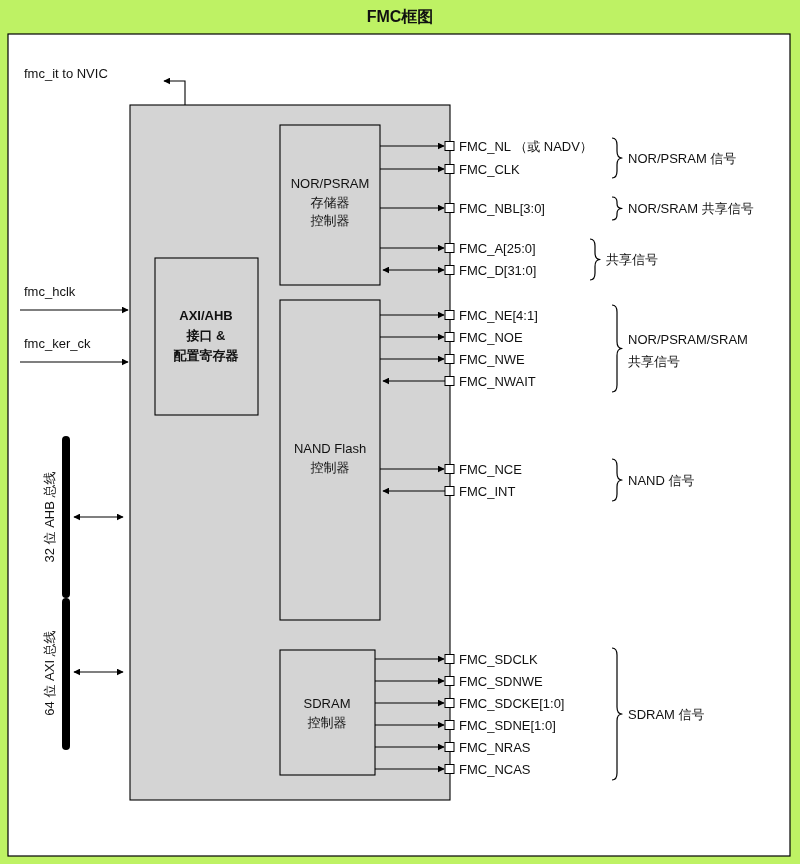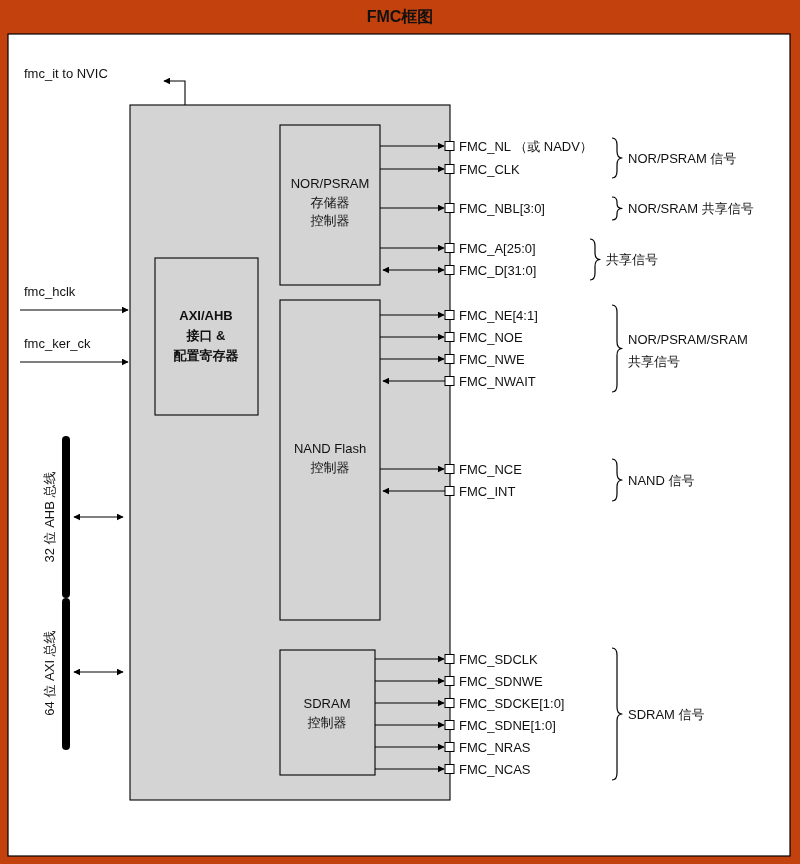--- a/index.html
+++ b/index.html
@@ -1,16 +1,16 @@
 <!DOCTYPE html>
 <html><head>
 <meta charset="utf-8">
 <style>
   html,body{margin:0;padding:0;background:#ffffff;}
-  .page{position:relative;width:800px;height:864px;background:#c2410c;font-family:"Liberation Sans",sans-serif;overflow:hidden;}
+  .page{position:relative;width:800px;height:864px;background:#bef264;font-family:"Liberation Sans",sans-serif;overflow:hidden;}
   svg{display:block;}
   text{font-family:"Liberation Sans",sans-serif;fill:#111111;font-size:13px;}
   .title-text{font-size:16px;font-weight:bold;}
   .bold{font-weight:bold;}
   .wire{stroke:#000000;stroke-width:1.1;fill:none;}
   .bar{stroke:#000000;stroke-width:8;stroke-linecap:round;}
   .pin{fill:#ffffff;stroke:#000000;stroke-width:1;}
   .box{fill:#d4d4d4;stroke:#000000;stroke-width:1.1;}
   .frame{fill:#ffffff;stroke:#000000;stroke-width:1.2;}
   .brace{fill:none;stroke:#000000;stroke-width:1.2;stroke-linejoin:round;}

